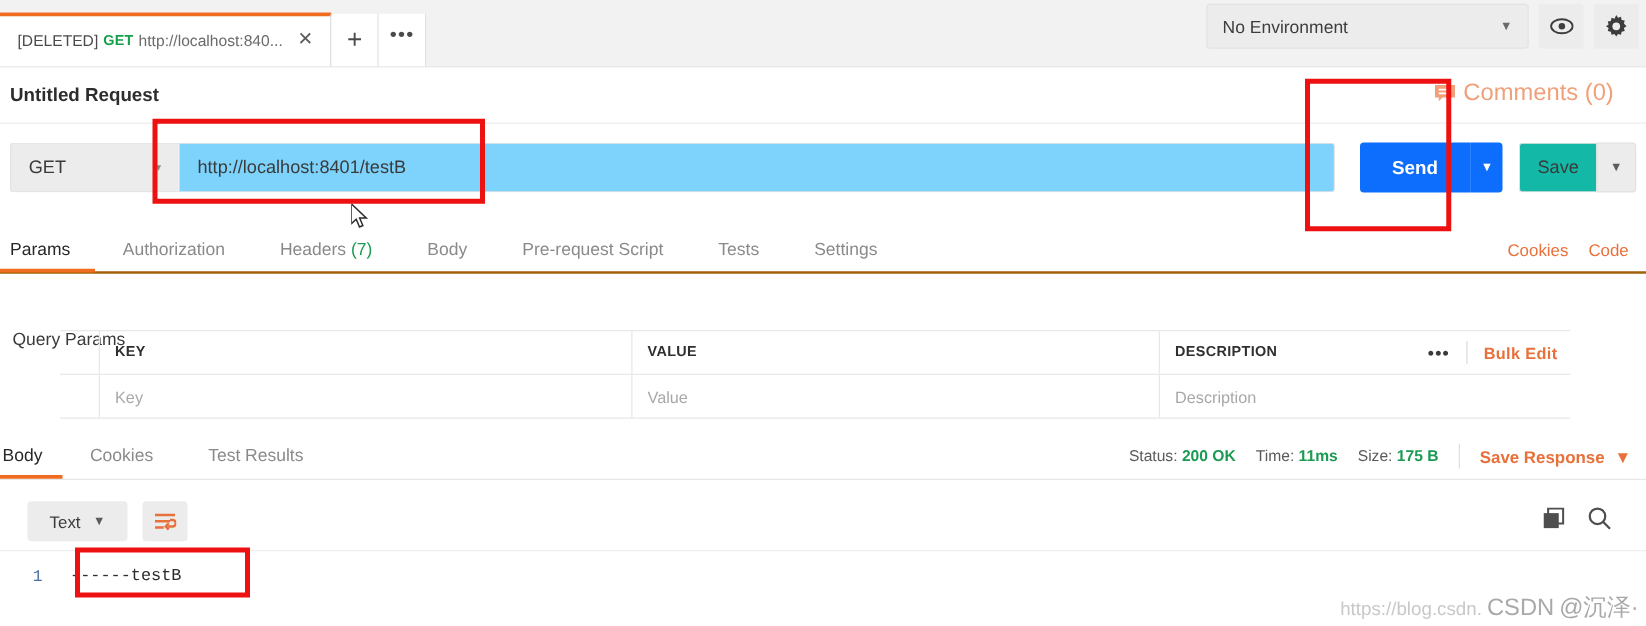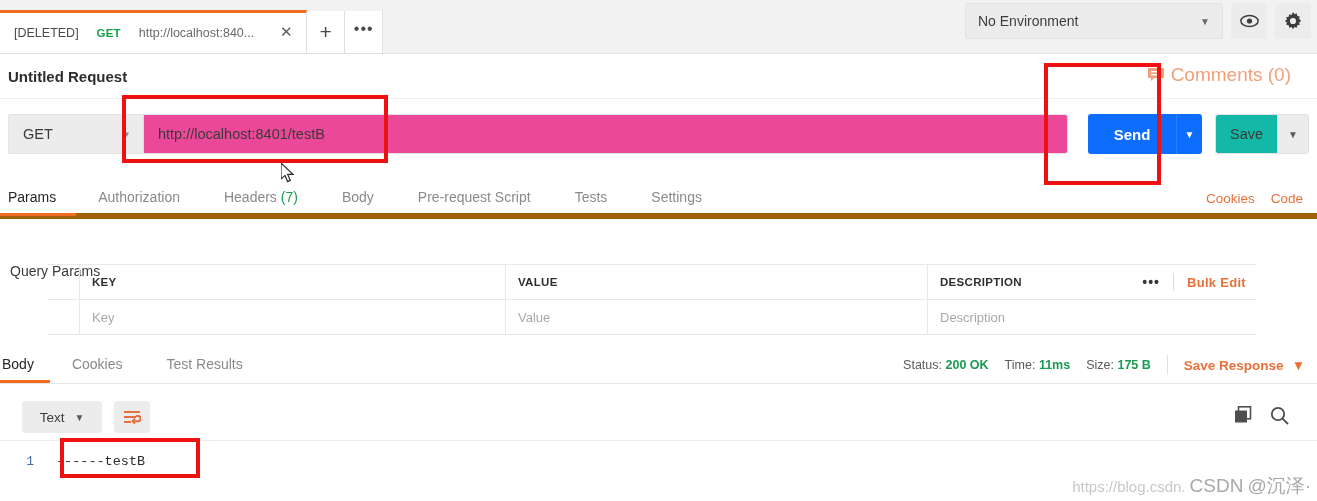--- a/index.html
+++ b/index.html
@@ -15,21 +15,21 @@
   .tabbar {
     position: absolute; left: 0; top: 0; width: 1317px; height: 54px;
     background: #f2f2f2; border-bottom: 1px solid #e0e0e0;
     display: flex; align-items: flex-end;
   }
   .tab {
     position: relative;
     height: 43px; background: #ffffff;
     border-top: 3px solid #ef6c20;
     border-right: 1px solid #e0e0e0;
-    display: flex; align-items: center; gap: 18px;
+    display: flex; align-items: center; gap: 4px;
     padding: 0 12px 0 14px; min-width: 250px;
     font-size: 13px; color: #3f3f3f; white-space: nowrap;
   }
   .tab .deleted { color: #4a4a4a; font-size: 12.5px; }
   .tab .verb { color: #14a14a; font-weight: bold; font-size: 11.5px; letter-spacing: .2px; }
   .tab .url { color: #6b6b6b; font-size: 12.5px; }
   .tab-close {
     margin-left: 6px; width: 16px; height: 16px; line-height: 14px;
     text-align: center; font-size: 15px; color: #5c5c5c; cursor: pointer;
   }
@@ -78,21 +78,21 @@
     display: flex; align-items: center; padding: 0 8px;
   }
   .method {
     width: 135px; height: 40px; background: #ececec;
     border: 1px solid #e3e3e3; border-right: none; border-radius: 3px 0 0 3px;
     display: flex; align-items: center; padding: 0 14px;
     font-size: 14.5px; color: #3a3a3a; cursor: pointer;
   }
   .method .caret { margin-left: auto; color: #8d8d8d; font-size: 9px; }
   .url-input {
-    flex: 1; height: 40px; background: #ec4899;
+    flex: 1; height: 40px; background: #7dd3fc;
     border: 1px solid #e3e3e3; border-left: 1px solid #dcdcdc; border-radius: 0 3px 3px 0;
     display: flex; align-items: center; padding: 0 14px;
     font-size: 14.5px; color: #3a3a3a; cursor: text;
   }
   .send-btn {
     margin-left: 20px; height: 40px; background: #0d6efd;
     border-radius: 3px 0 0 3px; color: #fff; font-size: 15px; font-weight: bold;
     display: flex; align-items: center; justify-content: center;
     width: 88px; cursor: pointer;
   }
@@ -112,21 +112,21 @@
     height: 40px; width: 32px; background: #ececec;
     border: 1px solid #e1e1e1; border-radius: 0 3px 3px 0;
     display: flex; align-items: center; justify-content: center;
     color: #5c5c5c; font-size: 10px; cursor: pointer;
   }
 
   
   .req-tabs {
     position: absolute; left: 0; top: 183px; width: 1317px; height: 36px;
     display: flex; align-items: center; gap: 0;
-    border-bottom: 6px solid #a16207; font-size: 14px;
+    border-bottom: 2px solid #a16207; font-size: 14px;
   }
   .rtab {
     padding: 0 22px; height: 36px; line-height: 34px;
     color: #8a8a8a; cursor: pointer; white-space: nowrap;
   }
   .rtab:first-child { padding-left: 8px; padding-right: 20px; }
   .rtab.active { color: #262626; border-bottom: 3px solid #ef6c20; }
   .rtab .count { color: #1a9a52; }
   .req-tabs-right {
     margin-left: auto; display: flex; gap: 16px; padding-right: 14px;

